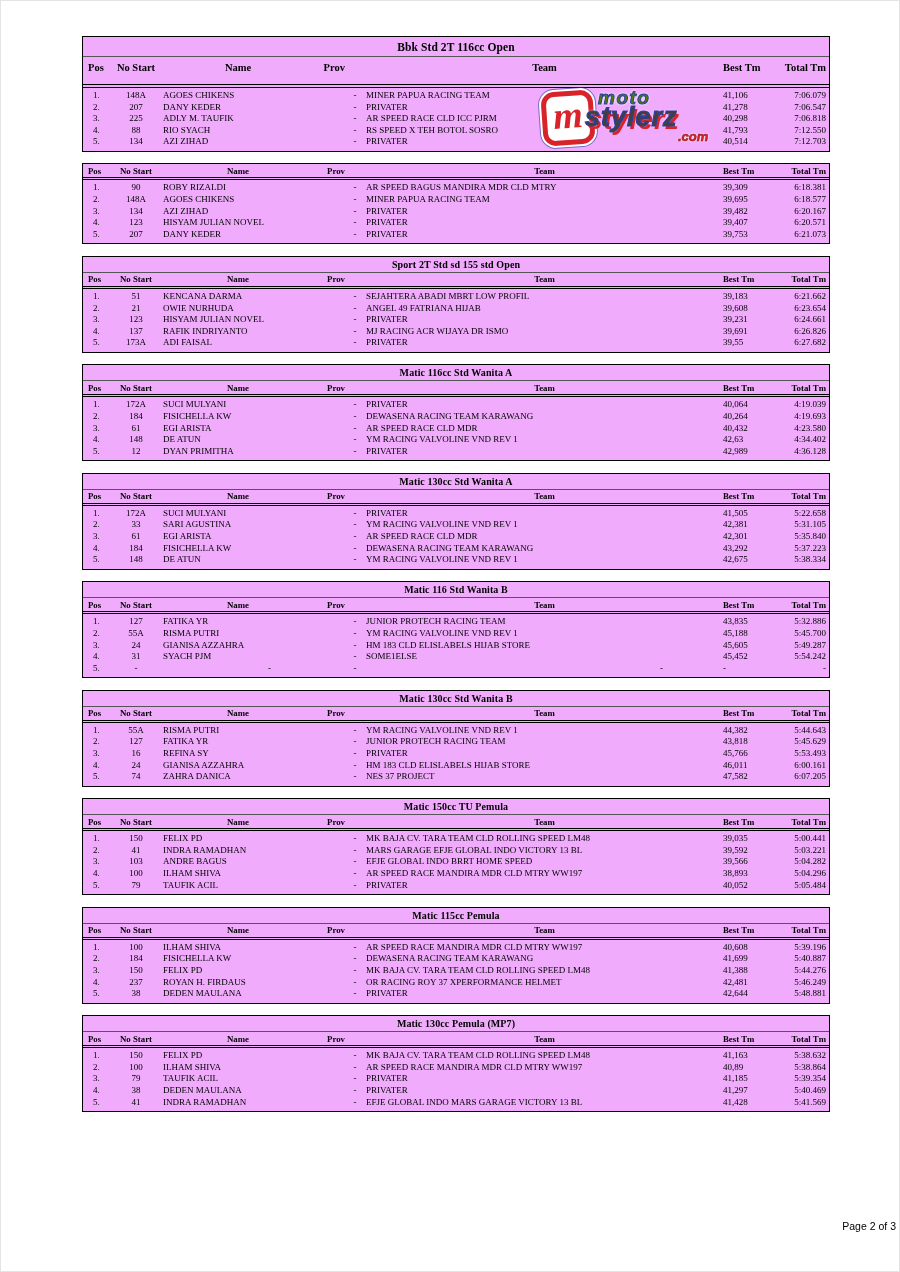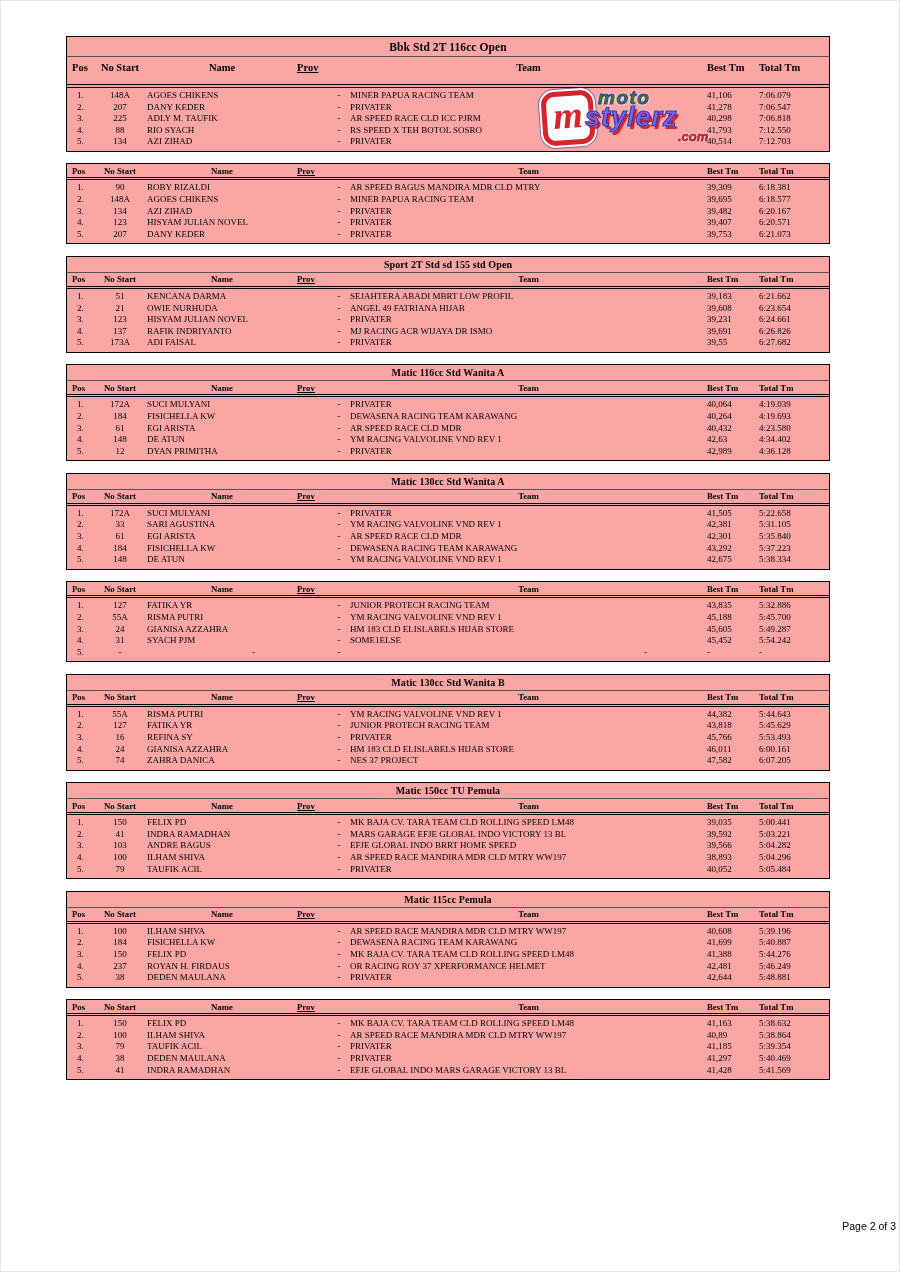--- a/index.html
+++ b/index.html
@@ -6,21 +6,21 @@
   body {
     width:900px; height:1272px;
     background:#ffffff;
     position:relative;
     overflow:hidden;
     font-family:"Liberation Serif", serif;
     box-shadow: inset 0 0 0 1px #e4e4e4;
   }
   #tables { position:absolute; left:66px; top:36px; width:764px; }
 
-  .rtable { border:1.5px solid #000; margin-bottom:11.5px; background:#fca5a5; box-sizing:border-box; }
+  .rtable { border:1.5px solid #000; margin-bottom:11.5px; background:#f0abfc; box-sizing:border-box;margin-left:16px; }
 
   .ttitle {
     text-align:center; font-weight:bold;
     font-size:10px; line-height:12px;
     padding:2px 0 1px;
     border-bottom:1px solid #555;
     letter-spacing:.1px;
   }
   .rtable--first .ttitle { font-size:11.5px; line-height:14px; padding:3px 0 2px; }
 
@@ -34,26 +34,26 @@
   .rtable--first .thead { font-size:10.5px; line-height:13px; padding:4px 0 10px; border-bottom:4px double #000; }
 
   .tbody { padding:2px 0 3px; }
   .tdata { height:11.6px; line-height:11.6px; font-size:9px; }
 
   .tcell { overflow:hidden; white-space:nowrap; }
   .c-pos { padding-left:10px; }
   .th.c-pos { padding-left:5px; }
   .c-no_start { text-align:center; }
   .th.c-name { text-align:center; }
-  .th.c-prov { text-align:left;text-decoration:underline; }
+  .th.c-prov { text-align:right; }
   .c-dash { text-align:center; }
   .c-team { padding-left:1px; }
   .th.c-team { text-align:center; }
   .c-best_tm { text-align:left; padding-right:4px; }
-  .c-total_tm { padding-right:3px; }
+  .c-total_tm { text-align:right; padding-right:3px; }
   .c-name.dash-right { text-align:right; padding-right:42px; }
   .c-team.dash-right { text-align:right; padding-right:60px; }
 
   
   .logo {
     position:absolute; left:540px; top:87px; width:196px; height:64px; z-index:5;
     font-family:"Liberation Sans", sans-serif; font-style:italic; font-weight:bold;
     pointer-events:none;
   }
   .logo-icon {
@@ -68,21 +68,21 @@
     color:#d8232a; font-size:38px; line-height:1; transform:translateY(-3px);
   }
   .logo-moto {
     position:absolute; left:58px; top:0px;
     font-size:19px; letter-spacing:1.5px; color:#4d7c0f;
     -webkit-text-stroke:1px #2d3f9b;
     text-shadow:0 0 3px #fff, 0 0 3px #fff;
   }
   .logo-stylerz {
     position:absolute; left:45px; top:15px;
-    font-size:27px; letter-spacing:1px; color:#8b5cf6;
+    font-size:27px; letter-spacing:1px; color:#404040;
     -webkit-text-stroke:1.2px #2d3f9b;
     text-shadow:2.5px 2.5px 0 #d8232a, 0 0 3px #fff;
   }
   .logo-com {
     position:absolute; left:138px; top:42px;
     font-size:13px; color:#d8232a;
     -webkit-text-stroke:.5px #8b1016;
     text-shadow:0 0 2px #fff, 0 0 2px #fff;
   }
 
@@ -414,20 +414,21 @@
           <div class="tcell c-name">DE ATUN</div>
           <div class="tcell c-prov"></div>
           <div class="tcell c-dash">-</div>
           <div class="tcell c-team">YM RACING VALVOLINE VND REV 1</div>
           <div class="tcell c-best_tm">42,675</div>
           <div class="tcell c-total_tm">5:38.334</div>
         </div>
       </div>
     </section>
     <section class="rtable">
+      <div class="ttitle">Matic 116 Std Wanita B</div>
       <div class="trow thead">
         <div class="tcell th c-pos">Pos</div>
         <div class="tcell th c-no_start">No Start</div>
         <div class="tcell th c-name">Name</div>
         <div class="tcell th c-prov">Prov</div>
         <div class="tcell th c-dash"></div>
         <div class="tcell th c-team">Team</div>
         <div class="tcell th c-best_tm">Best Tm</div>
         <div class="tcell th c-total_tm">Total Tm</div>
       </div>
@@ -673,20 +674,21 @@
           <div class="tcell c-name">DEDEN MAULANA</div>
           <div class="tcell c-prov"></div>
           <div class="tcell c-dash">-</div>
           <div class="tcell c-team">PRIVATER</div>
           <div class="tcell c-best_tm">42,644</div>
           <div class="tcell c-total_tm">5:48.881</div>
         </div>
       </div>
     </section>
     <section class="rtable">
+      <div class="ttitle">Matic 130cc Pemula (MP7)</div>
       <div class="trow thead">
         <div class="tcell th c-pos">Pos</div>
         <div class="tcell th c-no_start">No Start</div>
         <div class="tcell th c-name">Name</div>
         <div class="tcell th c-prov">Prov</div>
         <div class="tcell th c-dash"></div>
         <div class="tcell th c-team">Team</div>
         <div class="tcell th c-best_tm">Best Tm</div>
         <div class="tcell th c-total_tm">Total Tm</div>
       </div>

